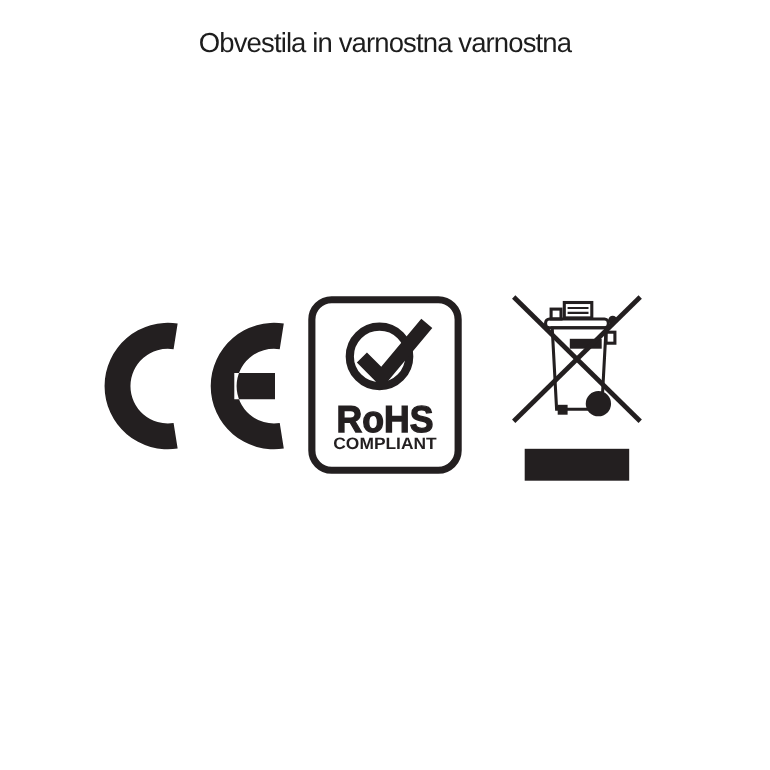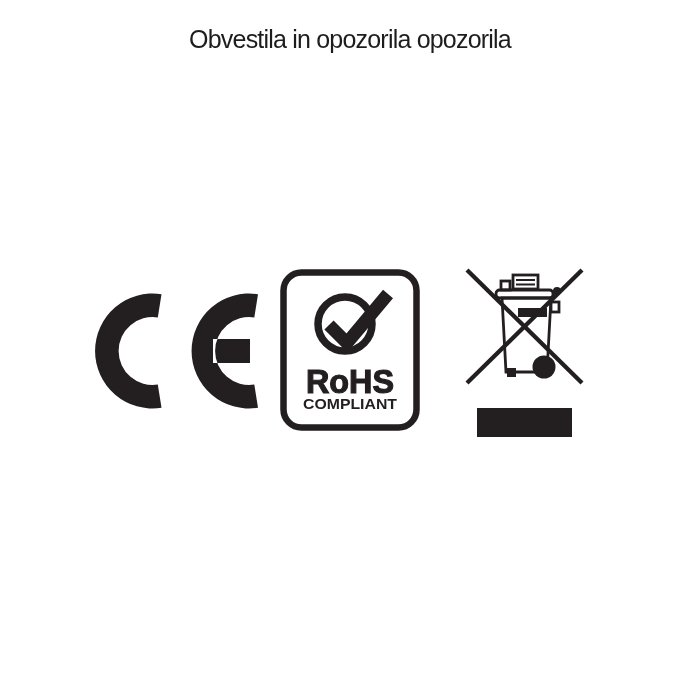--- a/index.html
+++ b/index.html
@@ -38,21 +38,21 @@
   .rohs-word {
     font-family: "Liberation Sans", sans-serif;
     font-weight: 700;
   }
 </style>
 </head>
 <body>
 
 <div id="page">
 
-  <div class="page-title">Obvestila in opozorila opozorila</div>
+  <div class="page-title">Obvestila in varnostna varnostna</div>
 
   <div class="mark" id="ce-mark" aria-label="CE mark">
     <svg width="170" height="118" viewBox="0 0 170 118" aria-hidden="false">
 
       <path fill="currentColor" d="M69.5 2.2 A57.5 57.5 0 1 0 69.5 115.8 L65.8 92.6 A34 34 0 1 1 65.8 25.4 Z"></path>
 
       <path fill="currentColor" d="M166 2.2 A57.5 57.5 0 1 0 166 115.8 L162.3 92.6 A34 34 0 1 1 162.3 25.4 Z
                M121 47 L158 47 L158 71 L121 71 Z"></path>
     </svg>
   </div>

